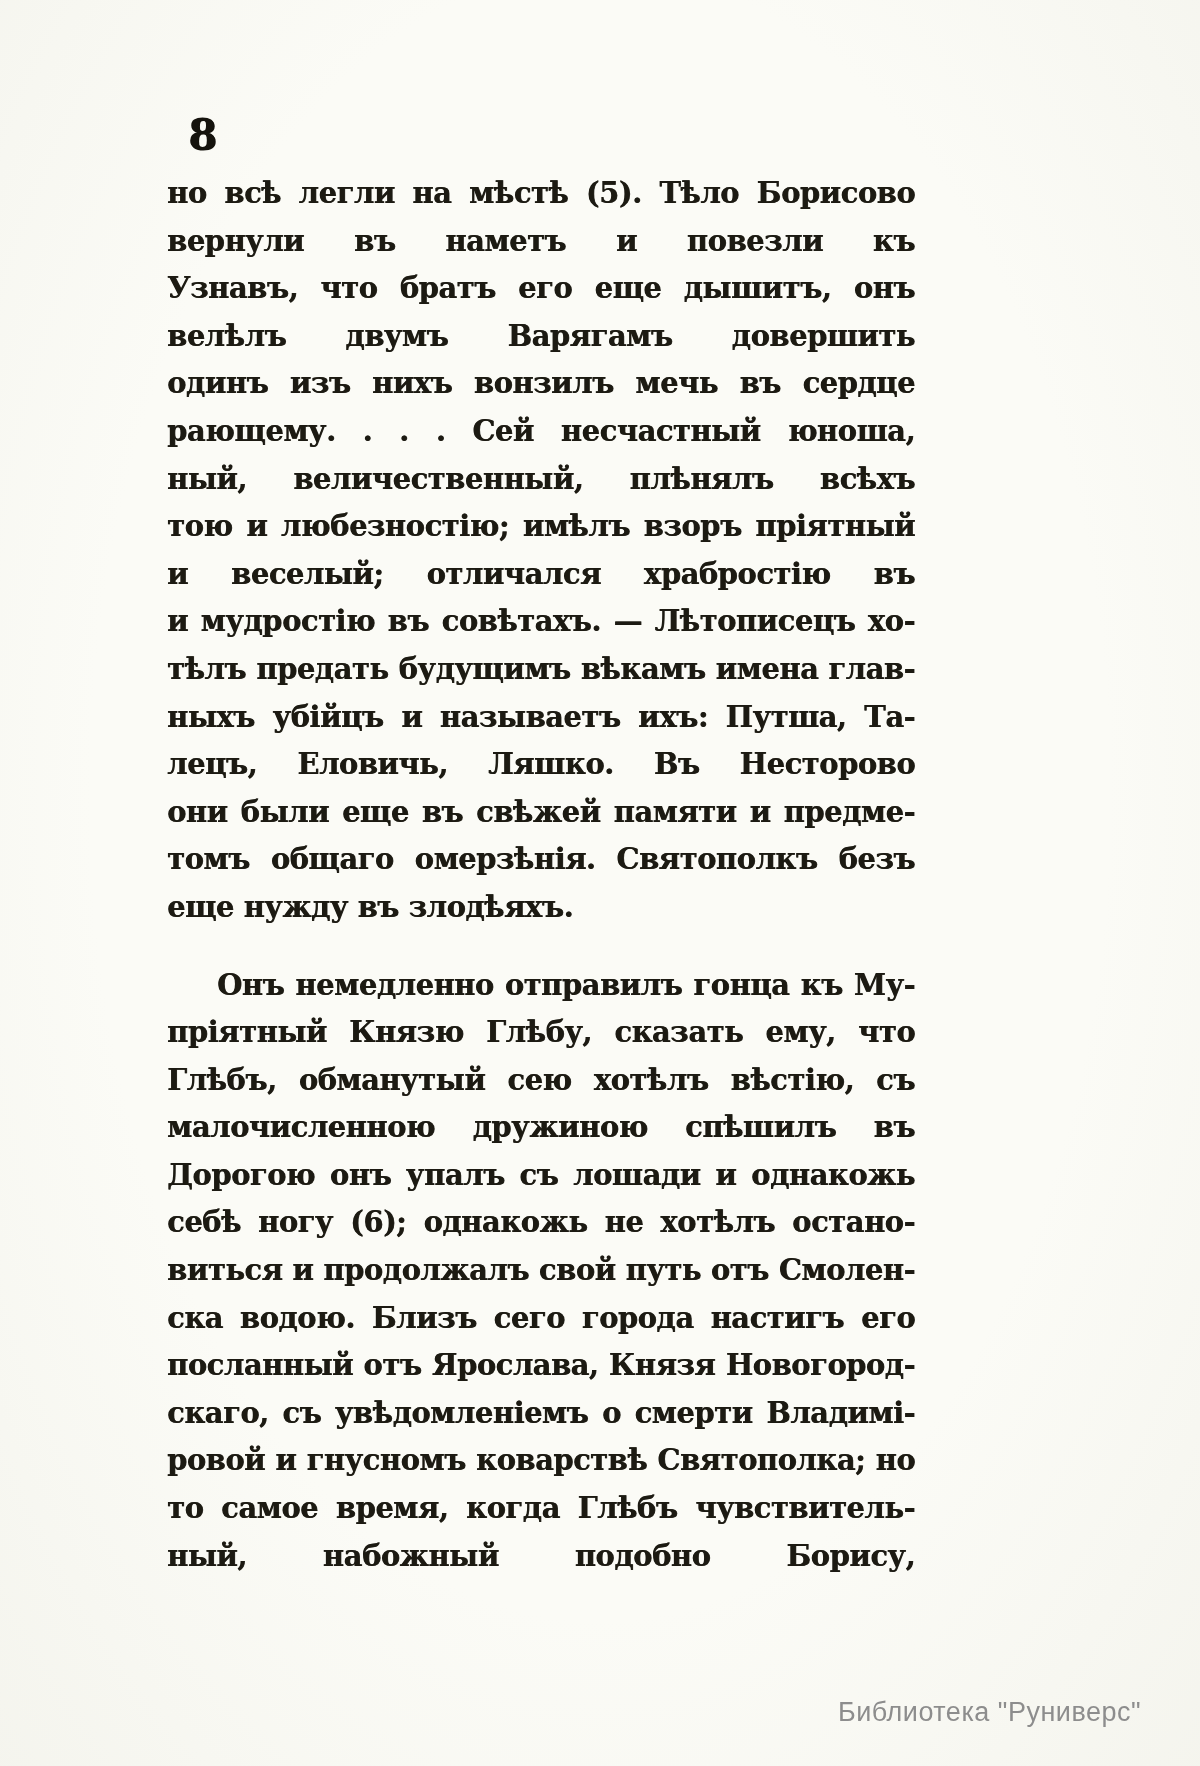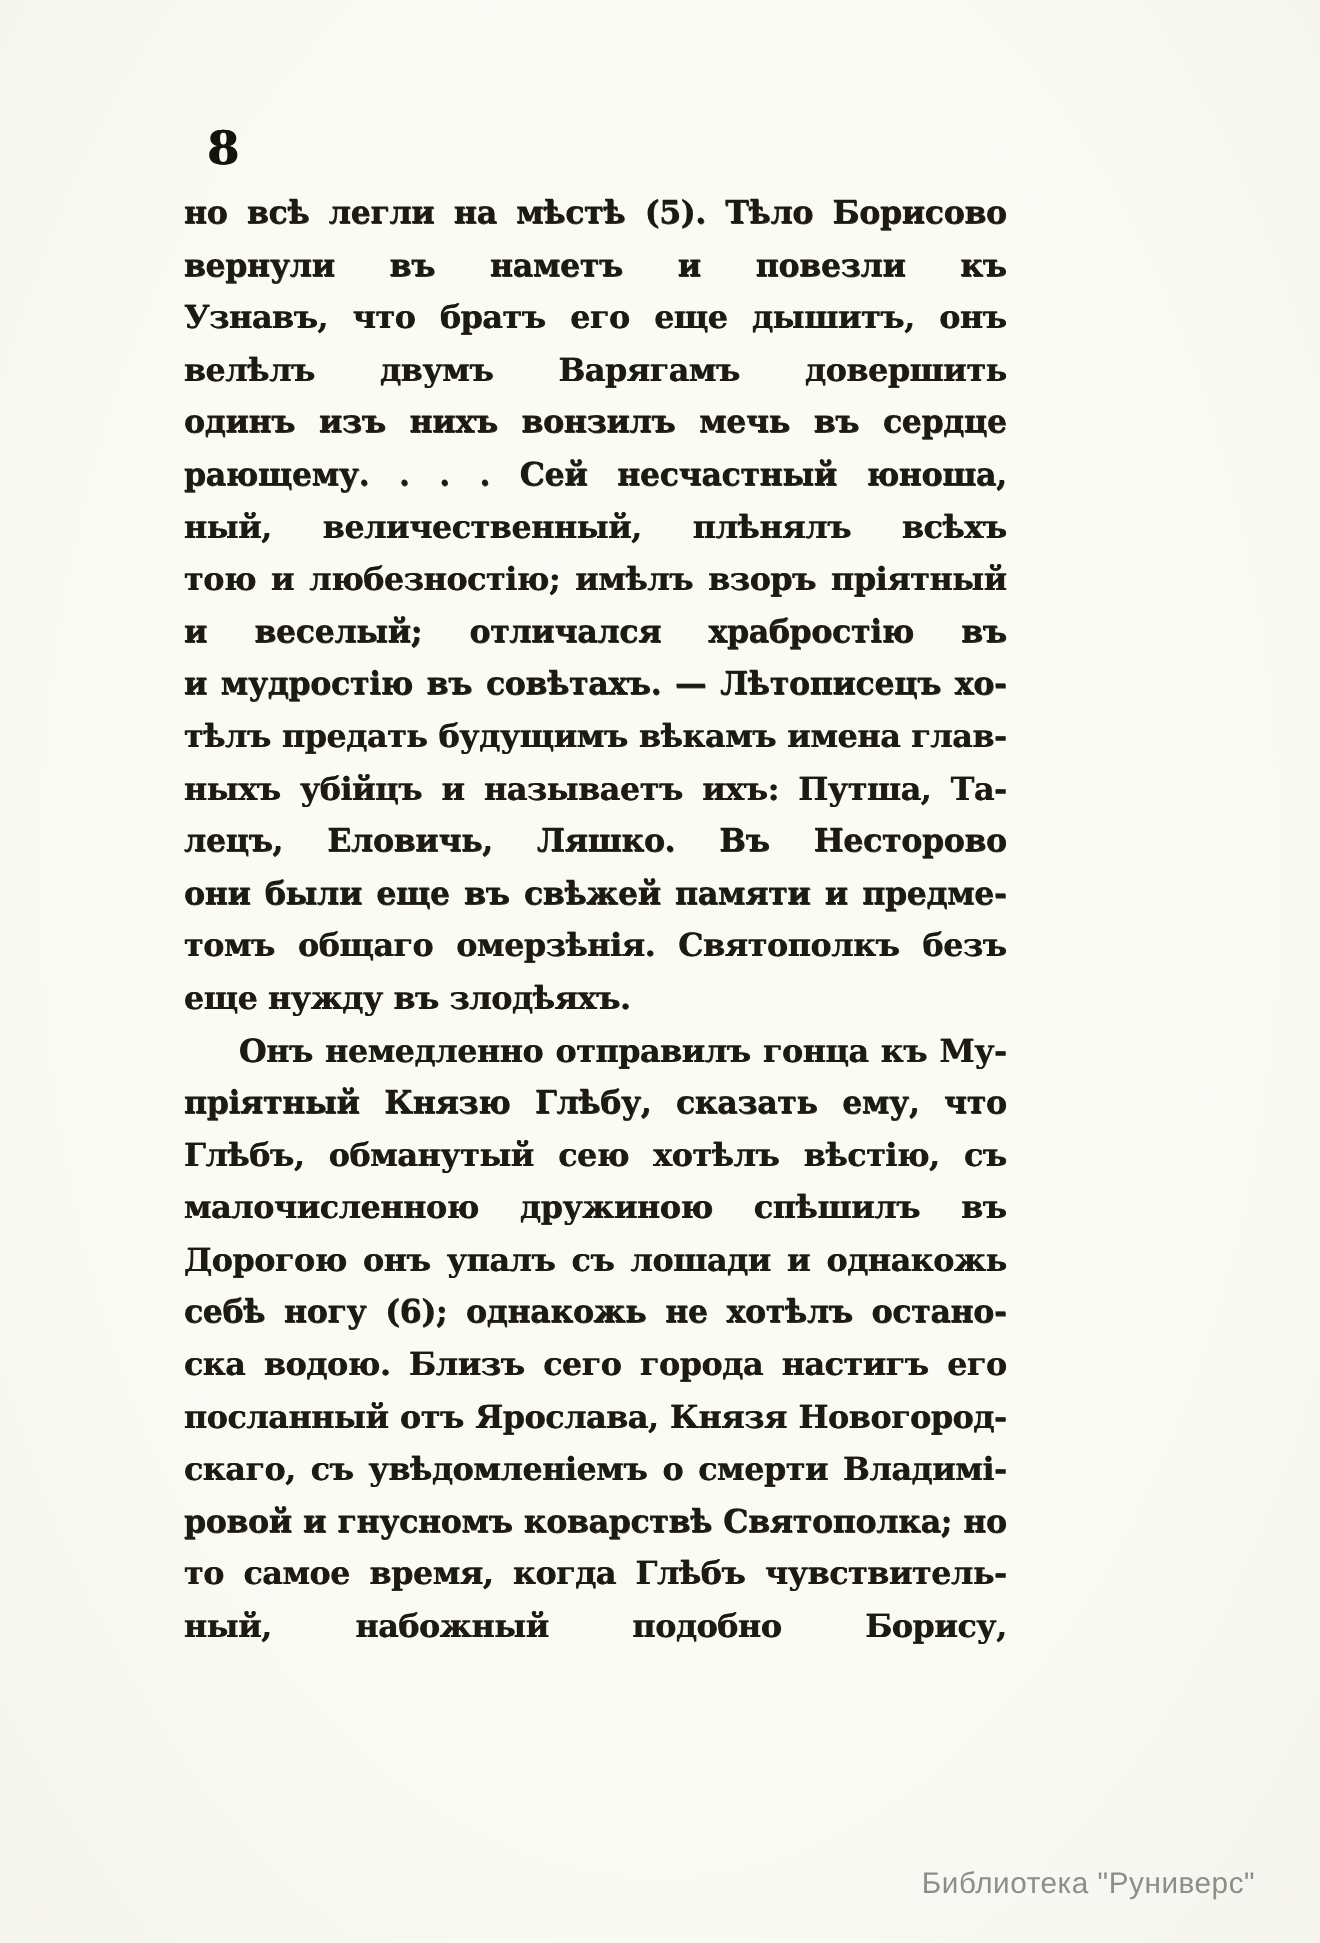--- a/index.html
+++ b/index.html
@@ -39,21 +39,21 @@
     font-weight: 700;
     letter-spacing: -0.5px;
     color: #1c1a12;
     text-align: justify;
     text-align-last: justify;
     text-justify: inter-word;
     white-space: normal;
     overflow: hidden;
     text-shadow: 0.5px 0.4px 0.5px rgba(20,18,10,0.85);
   }
-  .line.indent { padding-left: 50px; }
+  .line.indent { padding-left: 50px; margin-top: 30px; }
   .line.no-justify { text-align-last: left; }
   .watermark {
     position: absolute;
     left: 838px;
     top: 1697px;
     font-family: "Liberation Sans", sans-serif;
     font-size: 27px;
     font-weight: 400;
     color: #8d8d8d;
     letter-spacing: 0.5px;
@@ -83,20 +83,21 @@
       <p class="line">лецъ, Еловичь, Ляшко. Въ Несторово смерти</p>
       <p class="line">они были еще въ свѣжей памяти и предме-</p>
       <p class="line">томъ общаго омерзѣнія. Святополкъ безъ</p>
       <p class="line no-justify">еще нужду въ злодѣяхъ.</p>
       <p class="line indent">Онъ немедленно отправилъ гонца къ Му-</p>
       <p class="line">пріятный Князю Глѣбу, сказать ему, что</p>
       <p class="line">Глѣбъ, обманутый сею хотѣлъ вѣстію, съ</p>
       <p class="line">малочисленною дружиною спѣшилъ въ Кіевъ.</p>
       <p class="line">Дорогою онъ упалъ съ лошади и однакожь</p>
       <p class="line">себѣ ногу (6); однакожь не хотѣлъ остано-</p>
+      <p class="line">виться и продолжалъ свой путь отъ Смолен-</p>
       <p class="line">ска водою. Близъ сего города настигъ его</p>
       <p class="line">посланный отъ Ярослава, Князя Новогород-</p>
       <p class="line">скаго, съ увѣдомленіемъ о смерти Владимі-</p>
       <p class="line">ровой и гнусномъ коварствѣ Святополка; но въ</p>
       <p class="line">то самое время, когда Глѣбъ чувствитель-</p>
       <p class="line">ный, набожный подобно Борису, оплакивалъ</p>
     </div>
 
   <div class="watermark">Библиотека "Руниверс"</div>
 

